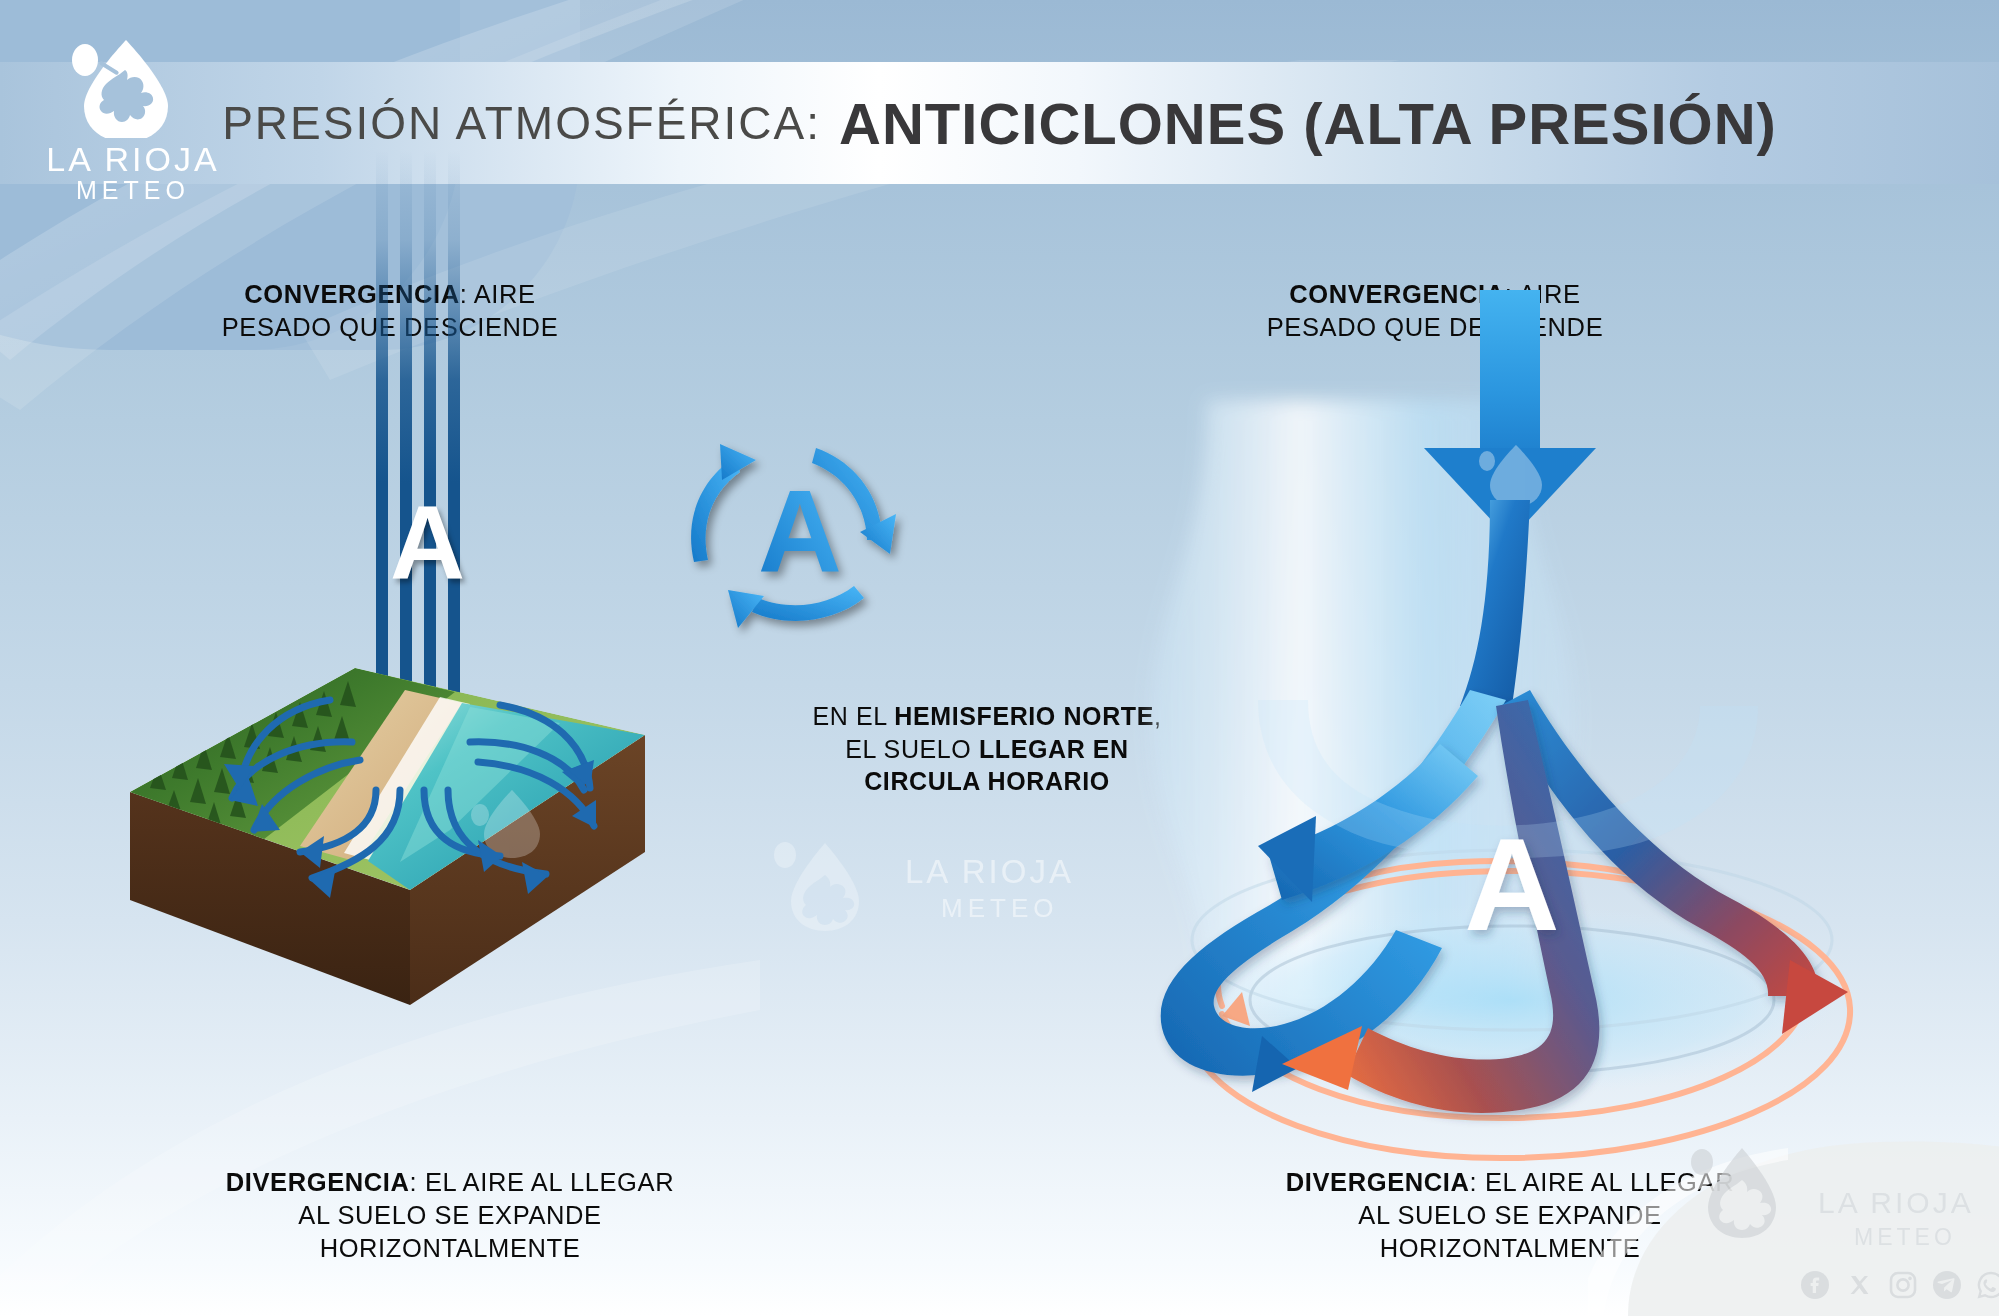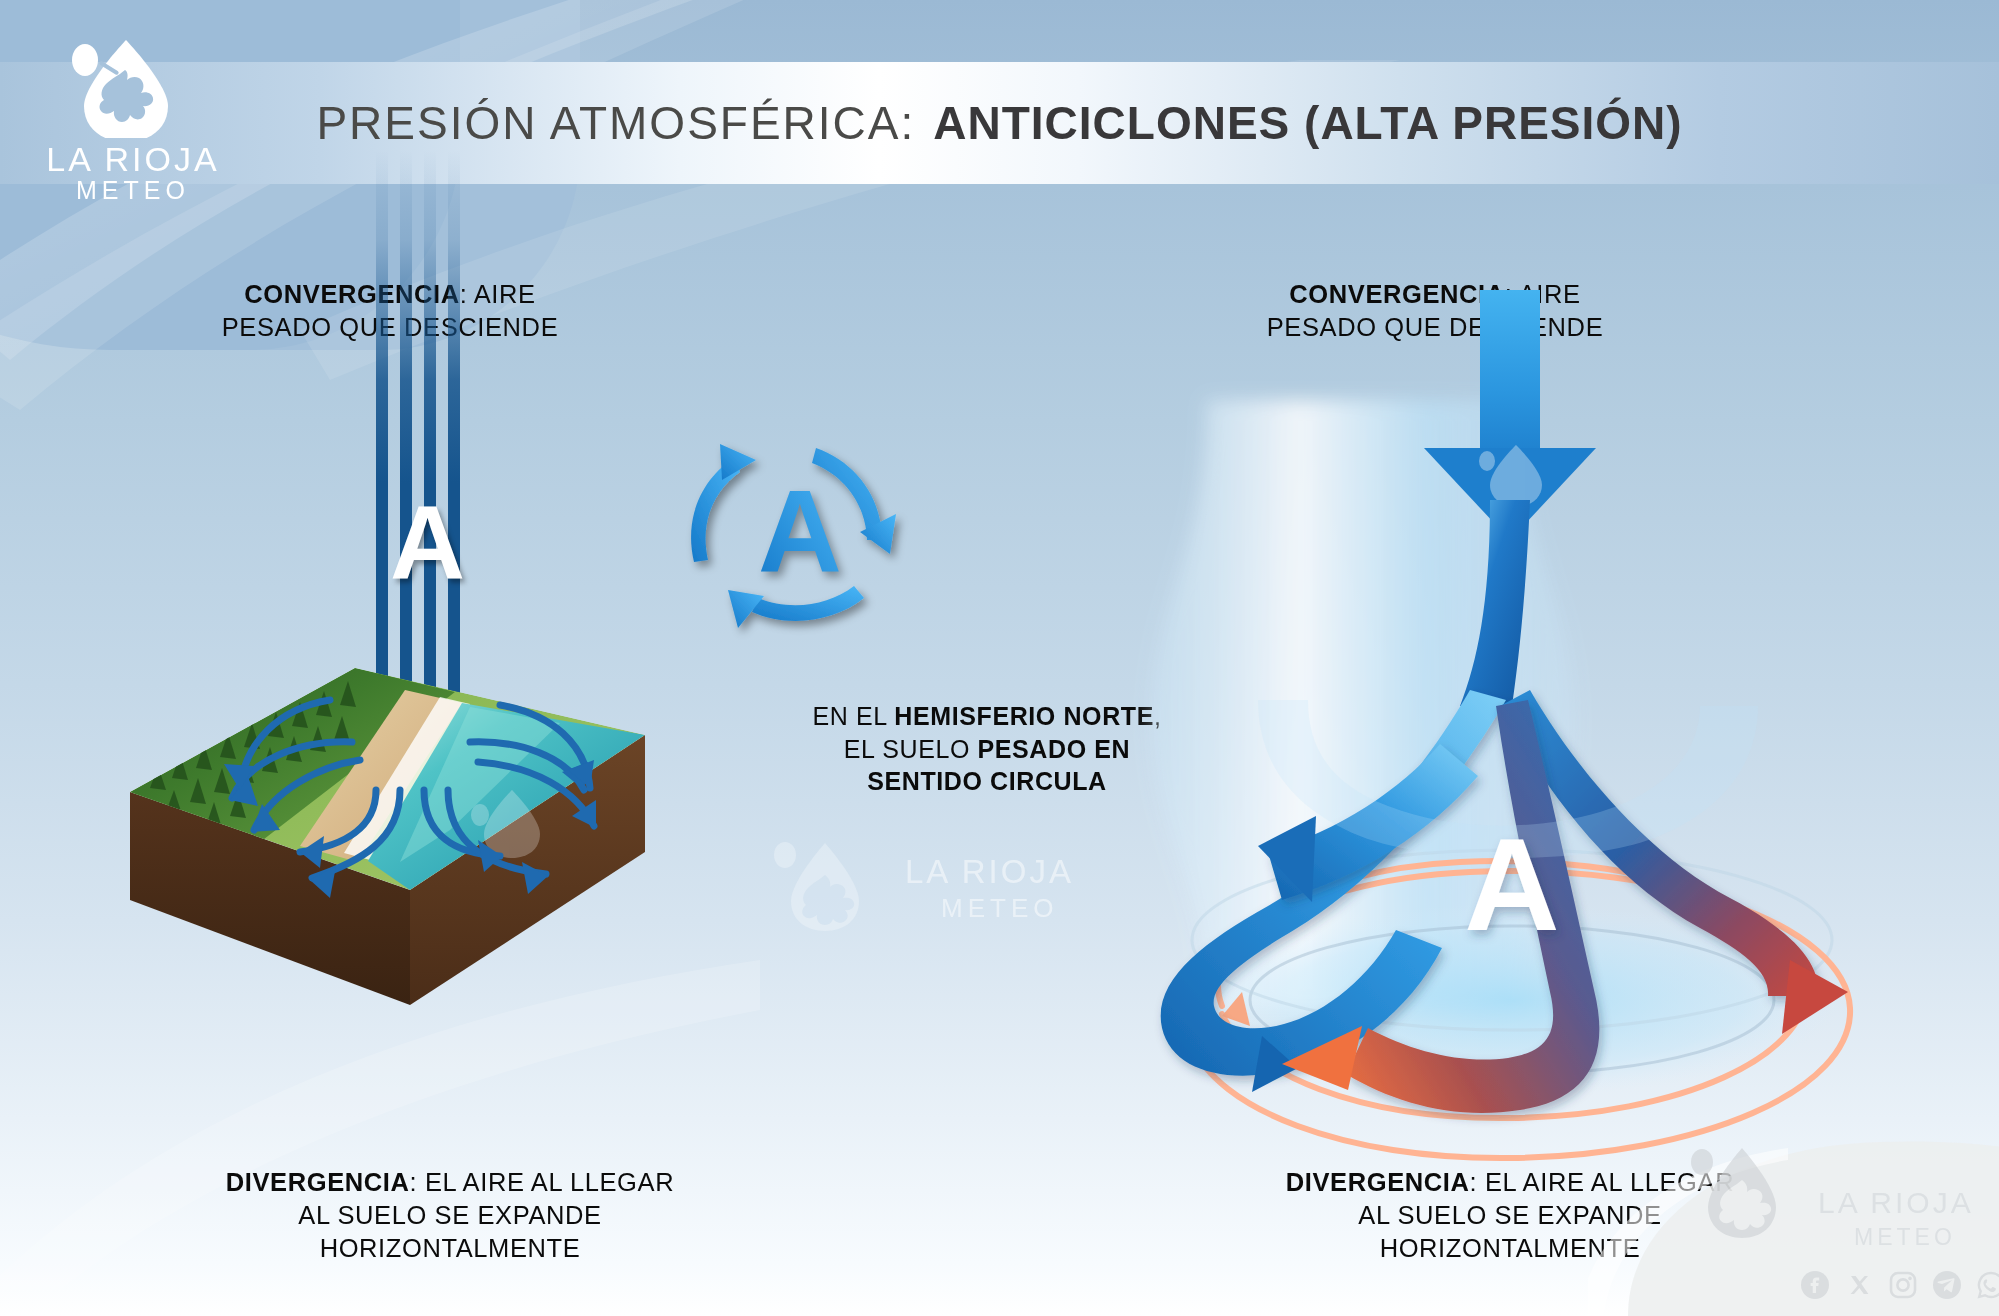--- a/index.html
+++ b/index.html
@@ -30,21 +30,21 @@
   .titleband{
     position:absolute;left:0;top:62px;width:1999px;height:122px;
     background:linear-gradient(90deg,#a9c4dc 0%,#c0d5e8 16%,#eef5fb 34%,#ffffff 44%,#f2f7fc 54%,#cfe0ee 70%,#b3cbe2 86%,#a6c1da 100%);
   }
   .title{
     position:absolute;left:0;top:62px;width:1999px;height:122px;
     display:flex;align-items:center;justify-content:center;
     letter-spacing:.5px;white-space:nowrap;
   }
   .title .t1{font-size:46px;color:#4a4a48;font-weight:400;letter-spacing:2px;}
-  .title .t2{font-size:46px;color:#39383a;font-weight:700;letter-spacing:1px;margin-left:18px;text-align:center;}
+  .title .t2{font-size:58px;color:#39383a;font-weight:700;letter-spacing:1px;margin-left:18px;text-align:center;}
 
   
   .logo{position:absolute;left:18px;top:18px;width:230px;height:180px;}
   .logo .name{position:absolute;left:0;top:122px;width:230px;text-align:center;color:#fff;font-size:34px;letter-spacing:3px;font-weight:300;}
   .logo .sub{position:absolute;left:0;top:158px;width:230px;text-align:center;color:#fff;font-size:25px;letter-spacing:5px;font-weight:300;}
 
   
   .cap{position:absolute;text-align:center;color:#0b0b0b;line-height:1.30;font-size:25.5px;letter-spacing:.6px;font-weight:300;}
   .cap b{font-weight:700;}
   .cap-l-top{left:130px;top:278px;width:520px;}
@@ -268,22 +268,22 @@
 
         <path d="M204,178 C174,202 128,208 92,192 L98,178 C130,191 168,186 194,166 Z"></path>
         <polygon points="78,208 68,170 104,176"></polygon>
       </g>
       <text class="glyph" x="140" y="152" text-anchor="middle" font-family="Liberation Sans, sans-serif" font-size="116" font-weight="700" fill="url(#ag1)" filter="url(#sh)">A</text>
     </svg>
   </div>
 
   <div class="cap cap-mid">
     <span>EN EL </span><b>HEMISFERIO NORTE</b><span>,</span><br>
-    <span>EL SUELO </span><b>PESADO EN</b><br>
-    <b>SENTIDO CIRCULA</b>
+    <span>EL SUELO </span><b>LLEGAR EN</b><br>
+    <b>CIRCULA HORARIO</b>
   </div>
 
   <div class="wm-mid">
     <svg width="140" height="110" viewBox="0 0 140 110">
       <ellipse cx="30" cy="20" rx="11" ry="13" fill="#ffffff" opacity=".55"></ellipse>
       <path d="M70,8 C70,8 104,46 104,66 C104,85 89,96 70,96 C51,96 36,85 36,66 C36,46 70,8 70,8 Z" fill="#ffffff" opacity=".55"></path>
       <path d="M70,40 C63,46 57,48 52,54 C47,60 47,66 51,70 C47,73 46,78 49,81 C53,85 58,83 62,80 C61,86 65,90 70,90 C74,90 77,87 78,84 C81,88 86,89 90,86 C94,83 93,78 90,75 C96,76 100,72 99,68 C98,63 93,62 88,63 C92,58 91,52 86,50 C82,48 78,49 75,52 C76,47 74,43 70,40 Z" fill="#c8dcec" opacity=".65"></path>
     </svg>
     <div class="wtxt1">LA RIOJA</div>
     <div class="wtxt2">METEO</div>

